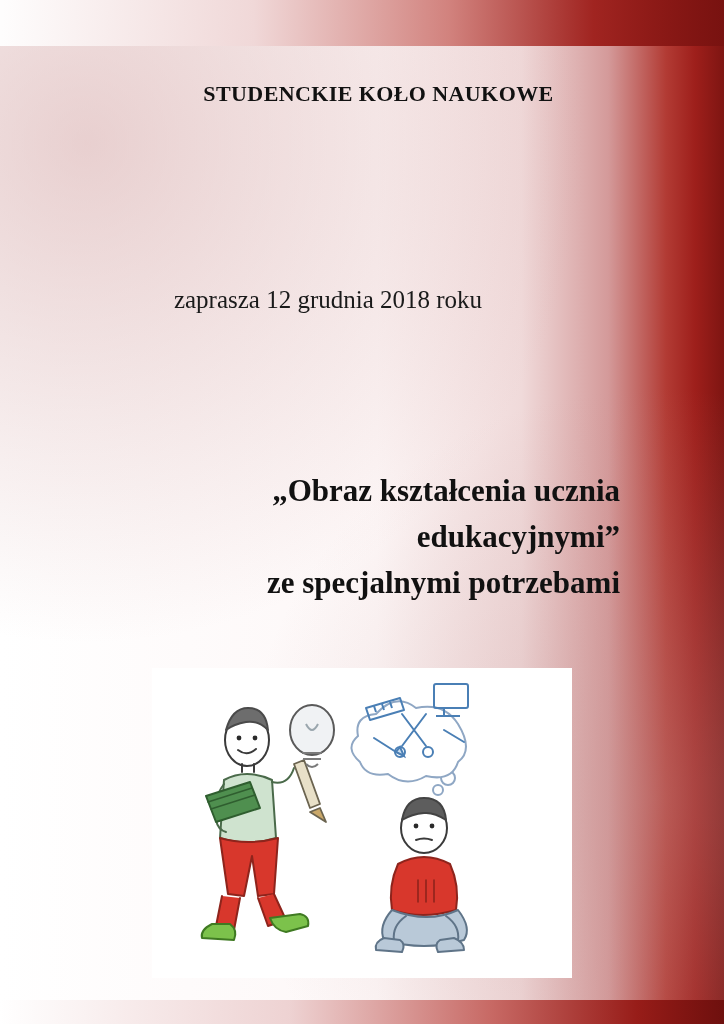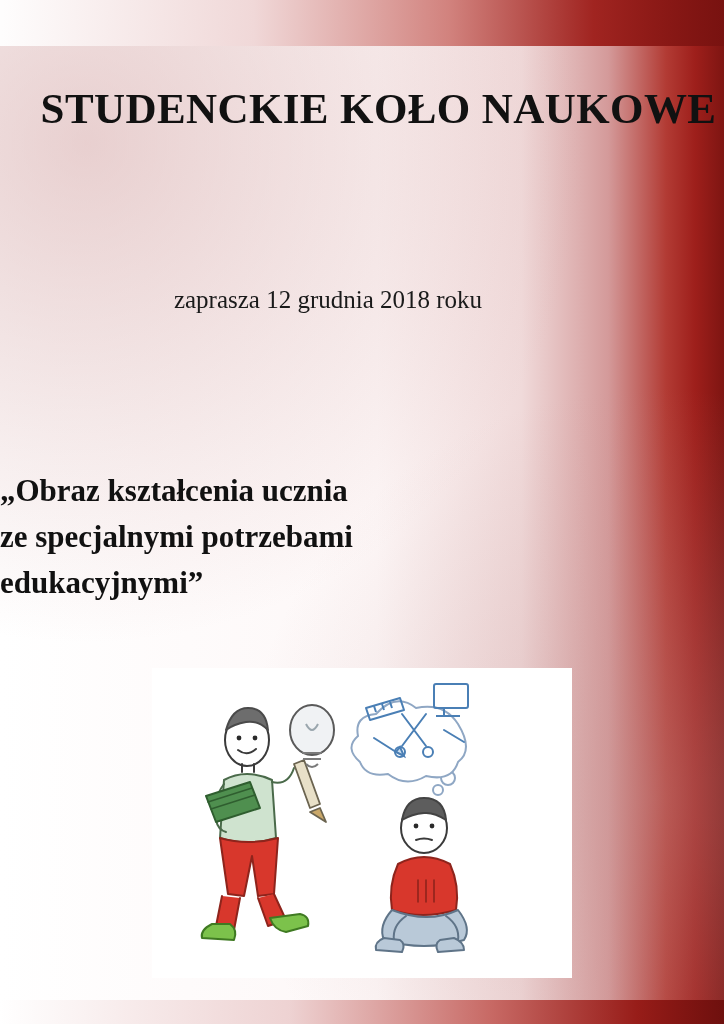--- a/index.html
+++ b/index.html
@@ -69,21 +69,21 @@
   .header {
     position: absolute;
     top: 78px;
     left: 0;
     width: 724px;
     text-align: center;
   }
   .header .line {
     font-family: "Liberation Serif", serif;
     font-weight: bold;
-    font-size: 43px;
+    font-size: 22px;
     letter-spacing: 0.4px;
     color: #111111;
     line-height: 1.42;
     white-space: nowrap;
     padding-left: 33px;
   }
 
   .invite {
     position: absolute;
     top: 280px;
@@ -96,21 +96,21 @@
     font-size: 25px;
     color: #1a1a1a;
     line-height: 1.62;
   }
 
   .title {
     position: absolute;
     top: 468px;
     left: 0;
     width: 620px;
-    text-align: left;
+    text-align: right;
   }
   .title .line {
     font-family: "Liberation Serif", serif;
     font-weight: bold;
     font-size: 31px;
     color: #111111;
     line-height: 1.48;
   }
 
   .illustration {
@@ -136,22 +136,22 @@
   <div class="header">
     <div class="line">STUDENCKIE KOŁO NAUKOWE</div>
   </div>
 
   <div class="invite">
     <div class="line">zaprasza 12 grudnia 2018 roku</div>
   </div>
 
   <div class="title">
     <div class="line">„Obraz kształcenia ucznia</div>
+    <div class="line">edukacyjnymi”</div>
     <div class="line">ze specjalnymi potrzebami</div>
-    <div class="line">edukacyjnymi”</div>
   </div>
 
   <div class="illustration">
     <svg width="420" height="310" viewBox="0 0 420 310" xmlns="http://www.w3.org/2000/svg">
       <rect x="0" y="0" width="420" height="310" fill="#ffffff"></rect>
 
       <g stroke="#3a3a3a" stroke-width="2" fill="none" stroke-linecap="round" stroke-linejoin="round">
 
         <ellipse cx="95" cy="72" rx="22" ry="26" fill="#ffffff"></ellipse>
 

